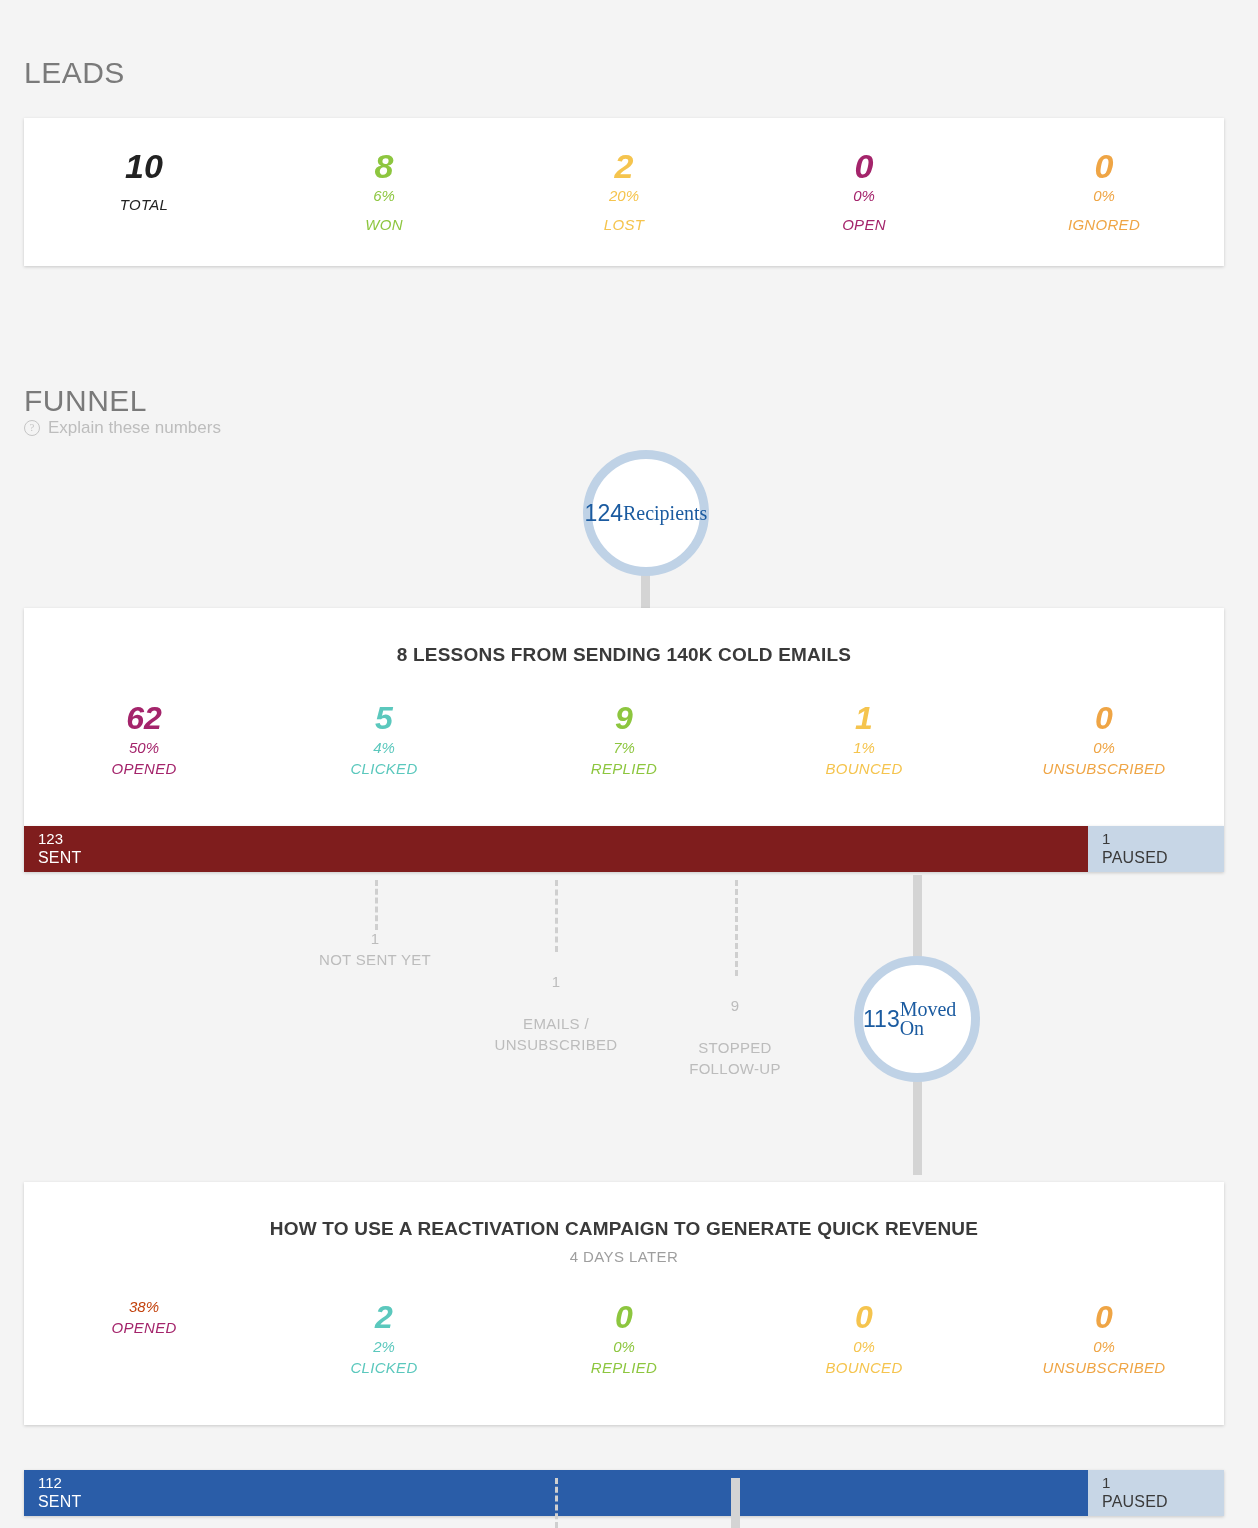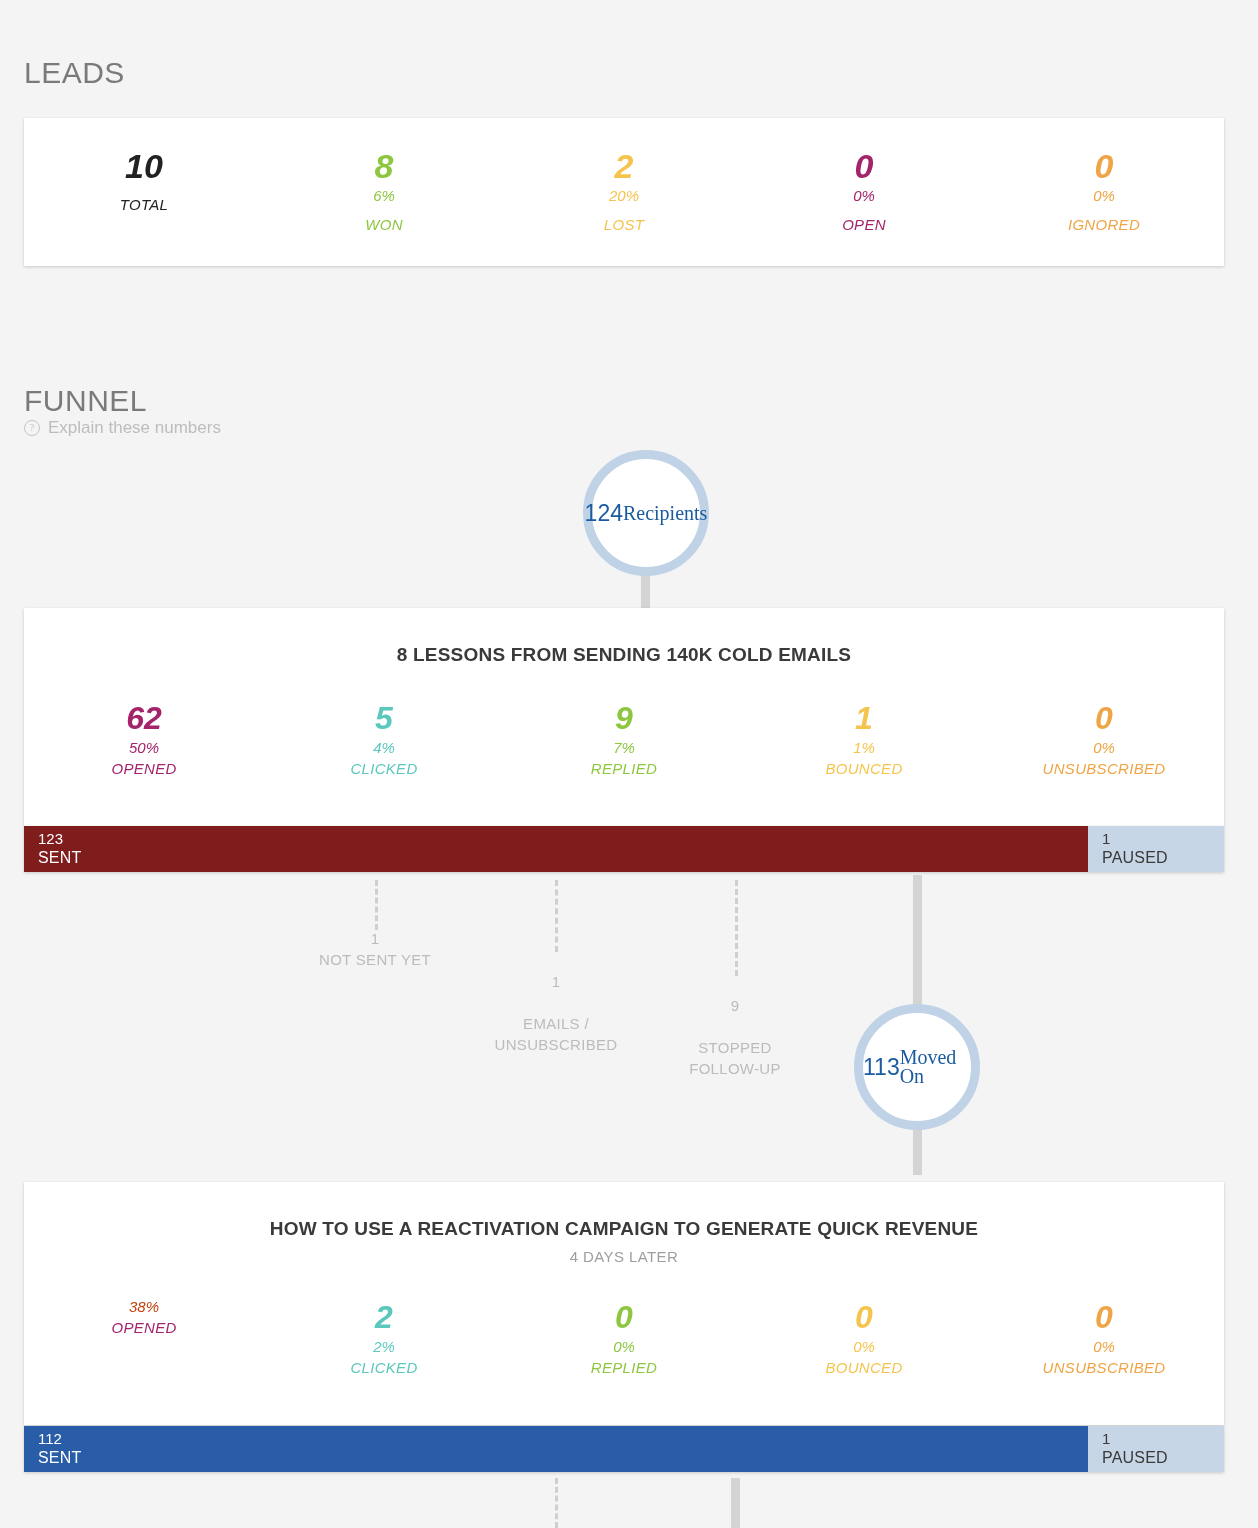--- a/index.html
+++ b/index.html
@@ -95,21 +95,21 @@
     flex-direction: row;
     align-items: center;
     justify-content: center;
     color: #1b5ba0;
     z-index: 5;
   }
   .circle .c-num { font-size: 23px; font-weight: 500; line-height: 26px; }
   .circle .c-lbl { font-size: 20px; line-height: 19px; font-family: Liberation Serif, serif; }
 
   #recipients-circle { left: 583px; top: 450px; width: 126px; height: 126px; }
-  #movedon-circle   { left: 854px; top: 1004px; width: 126px; height: 126px; }
+  #movedon-circle   { left: 854px; top: 956px; width: 126px; height: 126px; }
 
   
   .vline {
     position: absolute;
     width: 9px;
     background: #d4d4d4;
   }
   #v-recip { left: 641px; top: 570px; height: 45px; }
   #v-moved { left: 913px; top: 875px; height: 300px; }
   #v-bottom { left: 731px; top: 1478px; height: 50px; }
@@ -145,21 +145,21 @@
   
   .sentbar {
     position: absolute;
     left: 24px;
     width: 1200px;
     height: 46px;
     display: flex;
     box-shadow: 0 1px 3px rgba(0,0,0,0.18);
   }
   #sentbar1 { top: 826px; }
-  #sentbar2 { top: 1426px; }
+  #sentbar2 { top: 1470px; }
   .seg-sent {
     background: #2a5da8;
     color: #ffffff;
     padding: 4px 0 0 14px;
   }
   .seg-paused {
     background: #c7d6e6;
     color: #3a3a3a;
     padding: 4px 0 0 14px;
   }

